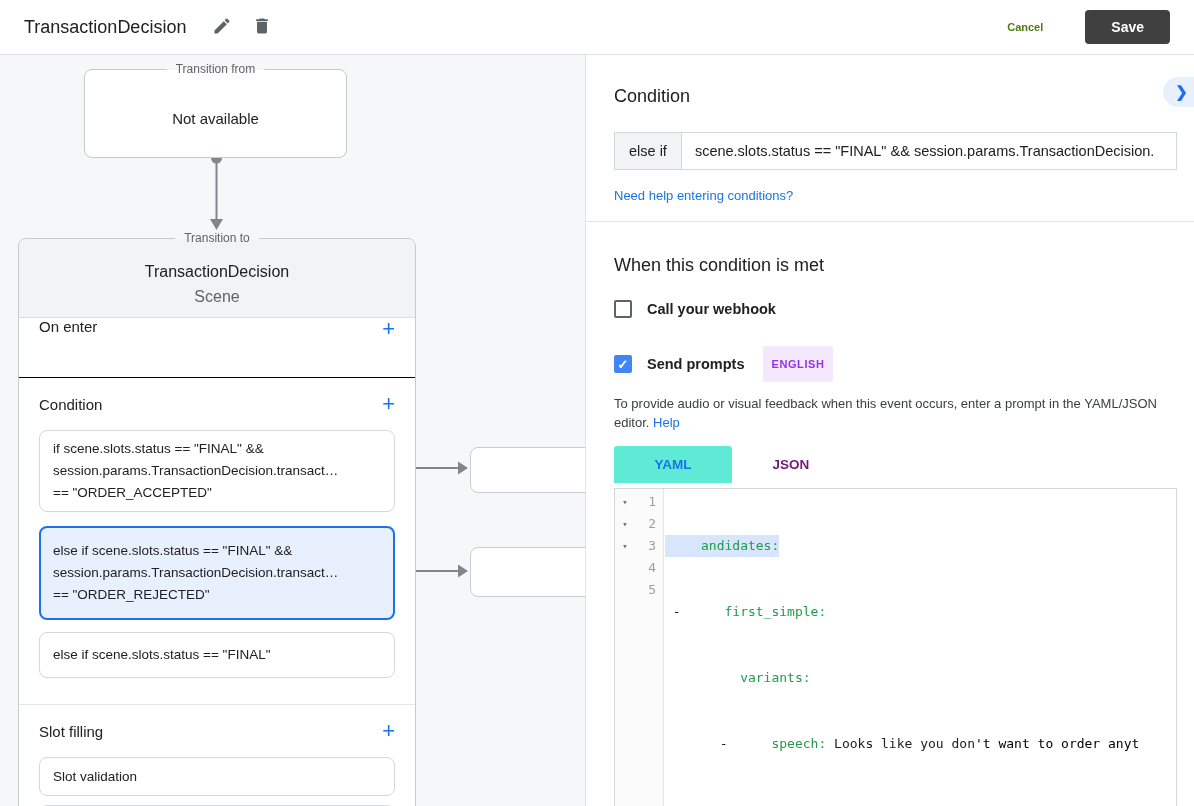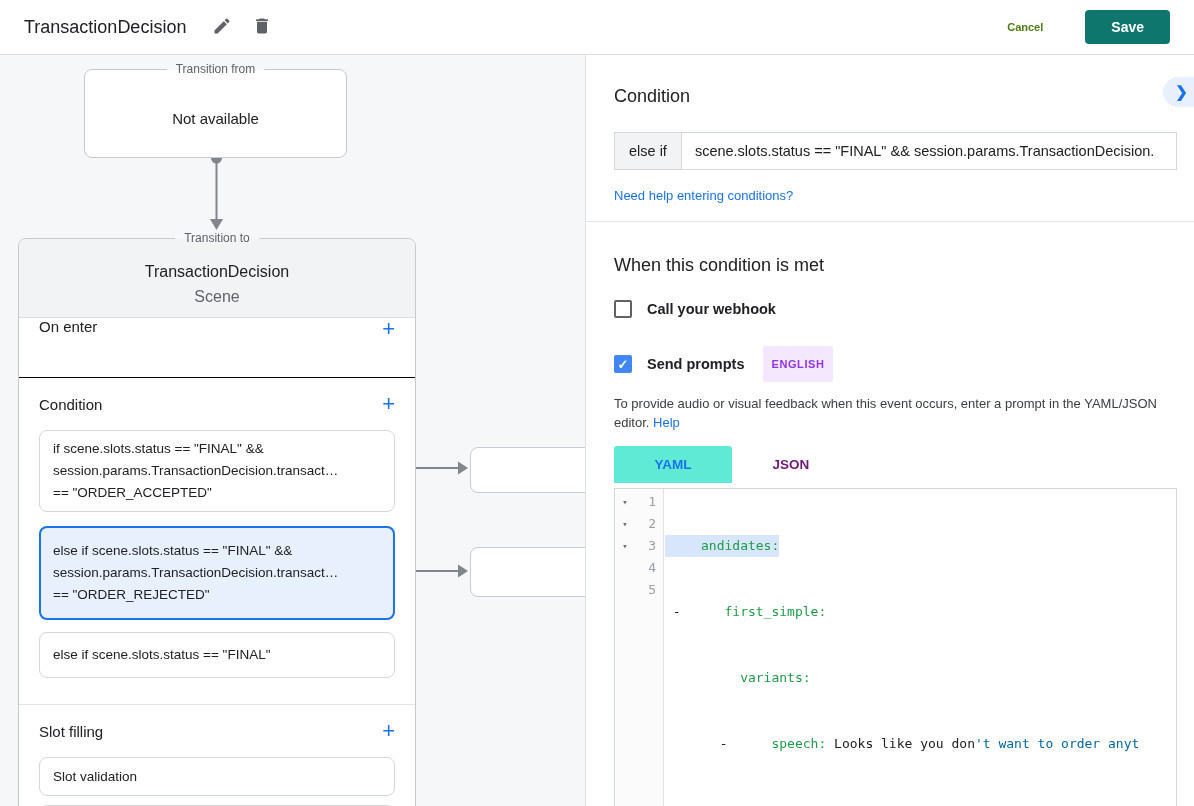--- a/index.html
+++ b/index.html
@@ -5,21 +5,21 @@
   * { margin:0; padding:0; box-sizing:border-box; }
   html,body { width:1194px; height:806px; overflow:hidden; }
   body { font-family:"Liberation Sans", sans-serif; background:#fff; color:#202124; }
 
   
   .topbar { height:55px; display:flex; align-items:center; padding:0 24px; border-bottom:1px solid #e0e0e0; background:#fff; }
   .page-title { font-size:18px; color:#202124; margin-right:22px; }
   .icon-btn { background:none; border:none; cursor:pointer; padding:4px; margin-right:12px; display:flex; align-items:center; }
   .topbar-spacer { flex:1; }
   .cancel-btn { background:none; border:none; color:#4d7c0f; font-size:11px; font-weight:700; font-family:inherit; margin-right:42px; cursor:pointer; }
-  .save-btn { background:#0f766e; color:#fff; border:none; border-radius:4px; font-size:14px; font-weight:700; font-family:inherit; padding:9px 26px; cursor:pointer; }
+  .save-btn { background:#404040; color:#fff; border:none; border-radius:4px; font-size:14px; font-weight:700; font-family:inherit; padding:9px 26px; cursor:pointer; }
 
   .main { display:flex; height:751px; }
 
   
   .canvas { position:relative; width:585px; height:751px; background:#f6f7f9; overflow:hidden; flex:none; }
   .connectors { position:absolute; left:0; top:0; pointer-events:none; }
 
   .tf-box { position:absolute; left:84px; top:14px; width:263px; height:89px; background:#fff; border:1px solid #c6cacd; border-radius:8px; }
   .legend { position:absolute; top:-8px; left:50%; transform:translateX(-50%); font-size:12px; color:#5f6368; padding:0 9px; white-space:nowrap; }
   .legend-tf { background:linear-gradient(to bottom,#f6f7f9 55%,#ffffff 55%); }
@@ -72,21 +72,21 @@
   .tab.active { background:#5eead4; color:#1a73e8;text-align:right; }
 
   .editor { margin-top:5px; height:336px; border:1px solid #d5d8db; display:flex; font-family:"DejaVu Sans Mono", monospace; font-size:13px; line-height:22px; background:#fff; }
   .fold-col { width:20px; background:#fbfbfc; padding-top:2px; flex:none; }
   .fold { height:22px; text-align:center; font-size:9px; color:#6b7075; cursor:pointer; line-height:22px; }
   .num-col { width:29px; background:#fbfbfc; border-right:1px solid #e0e3e7; padding-top:2px; padding-right:7px; text-align:right; color:#9aa0a6; flex:none; }
   .num { height:22px; }
   .code-col { flex:1; padding-top:2px; padding-left:1px; white-space:pre; overflow:hidden; cursor:text; }
   .ln { height:22px; }
   .k { color:#1e9c49;padding-left:36px; }
-  .str { color:#0369a1; }
+  .str { color:#000000; }
   .sel { background:#d7e6fc; display:inline-block; height:22px; }
 </style>
 </head>
 <body>
 
 <header class="topbar">
   <span class="page-title">TransactionDecision</span>
   <button class="icon-btn">
     <span>
       <svg width="20" height="20" viewBox="0 0 24 24" fill="#5f6368">

